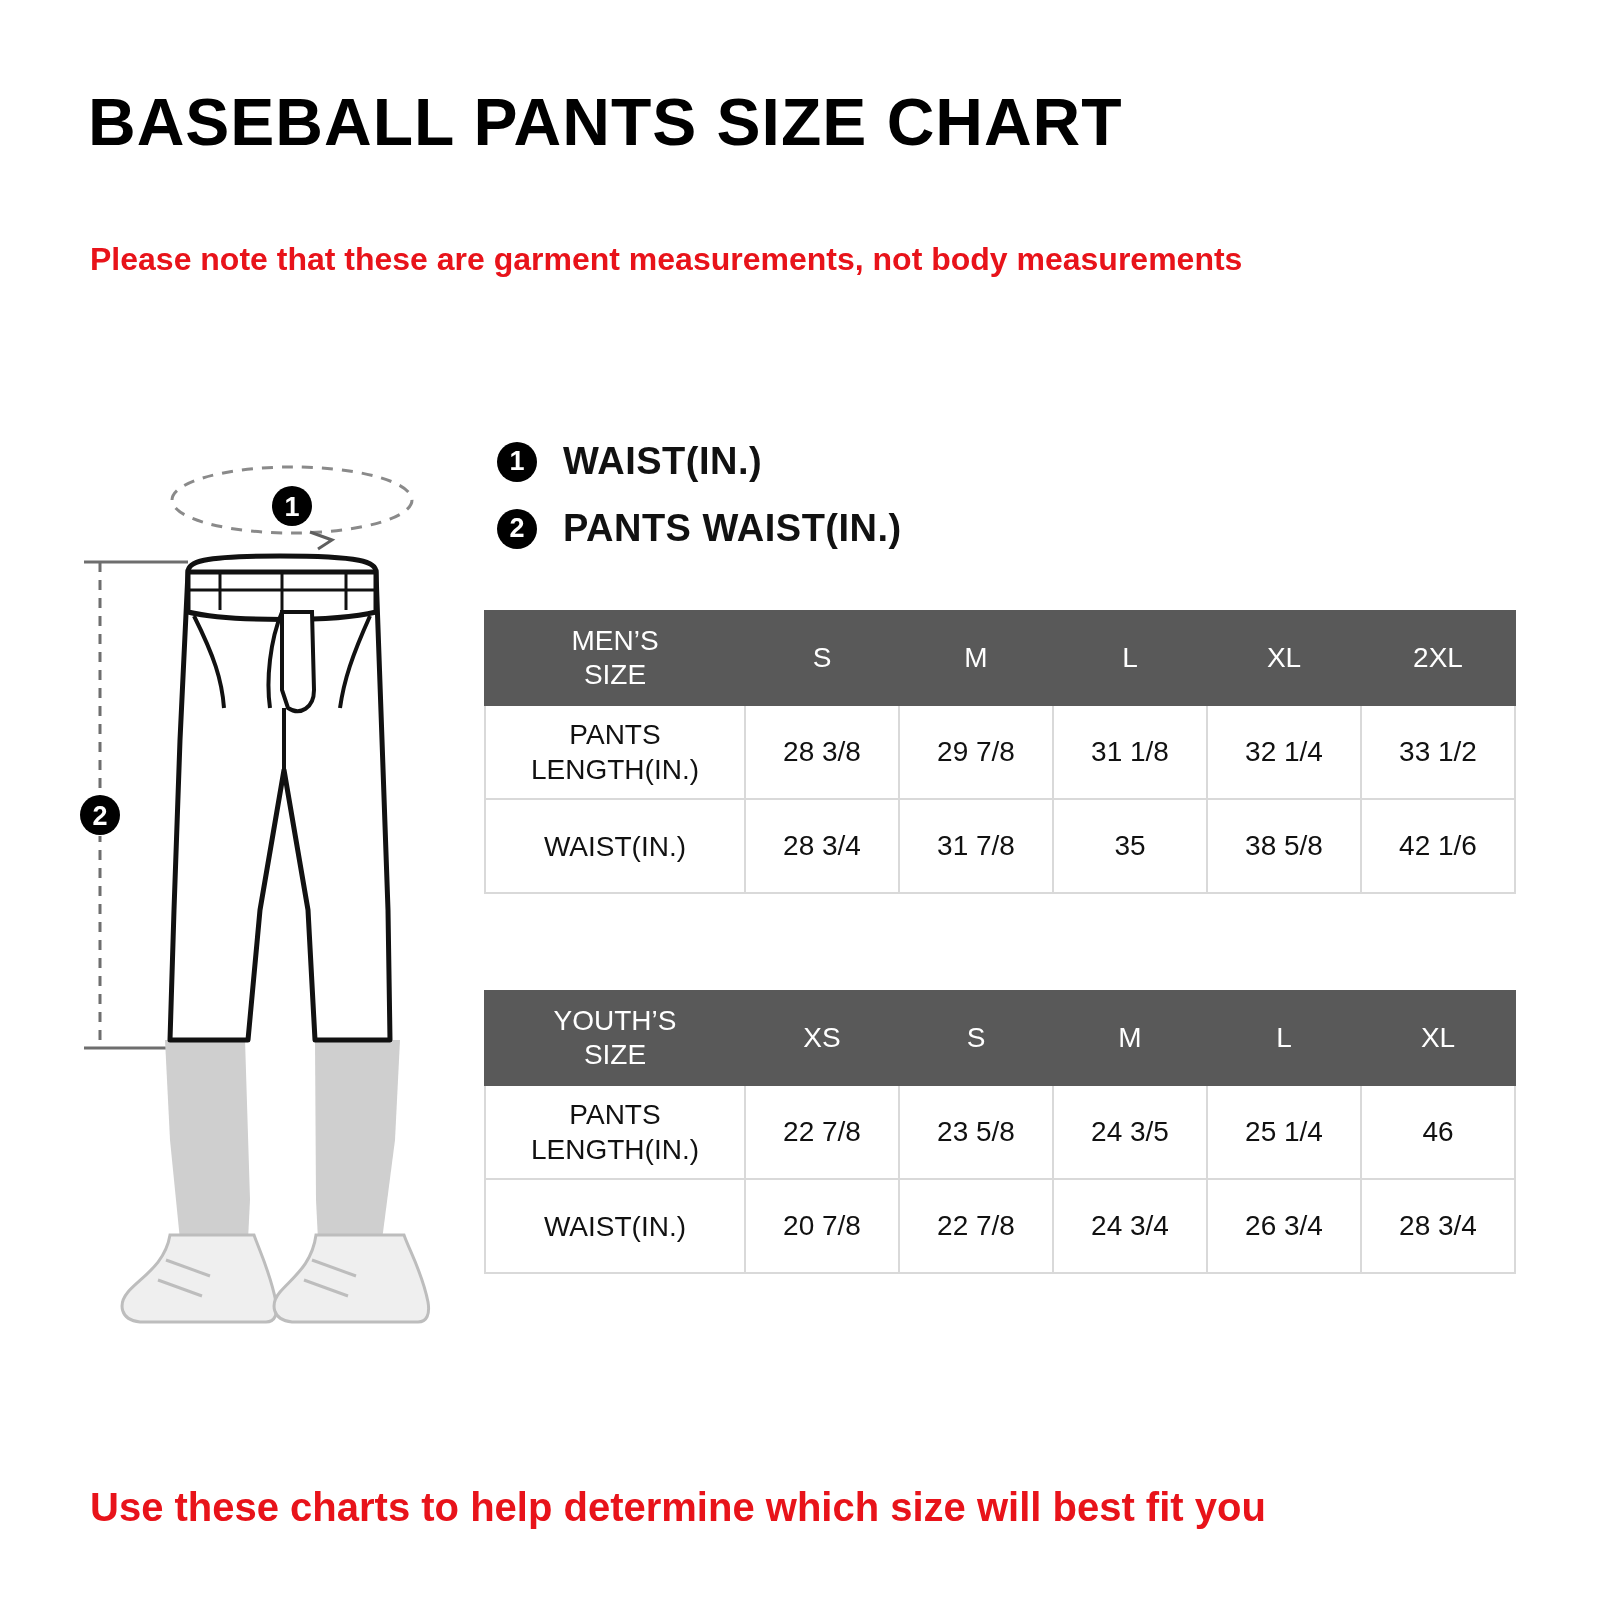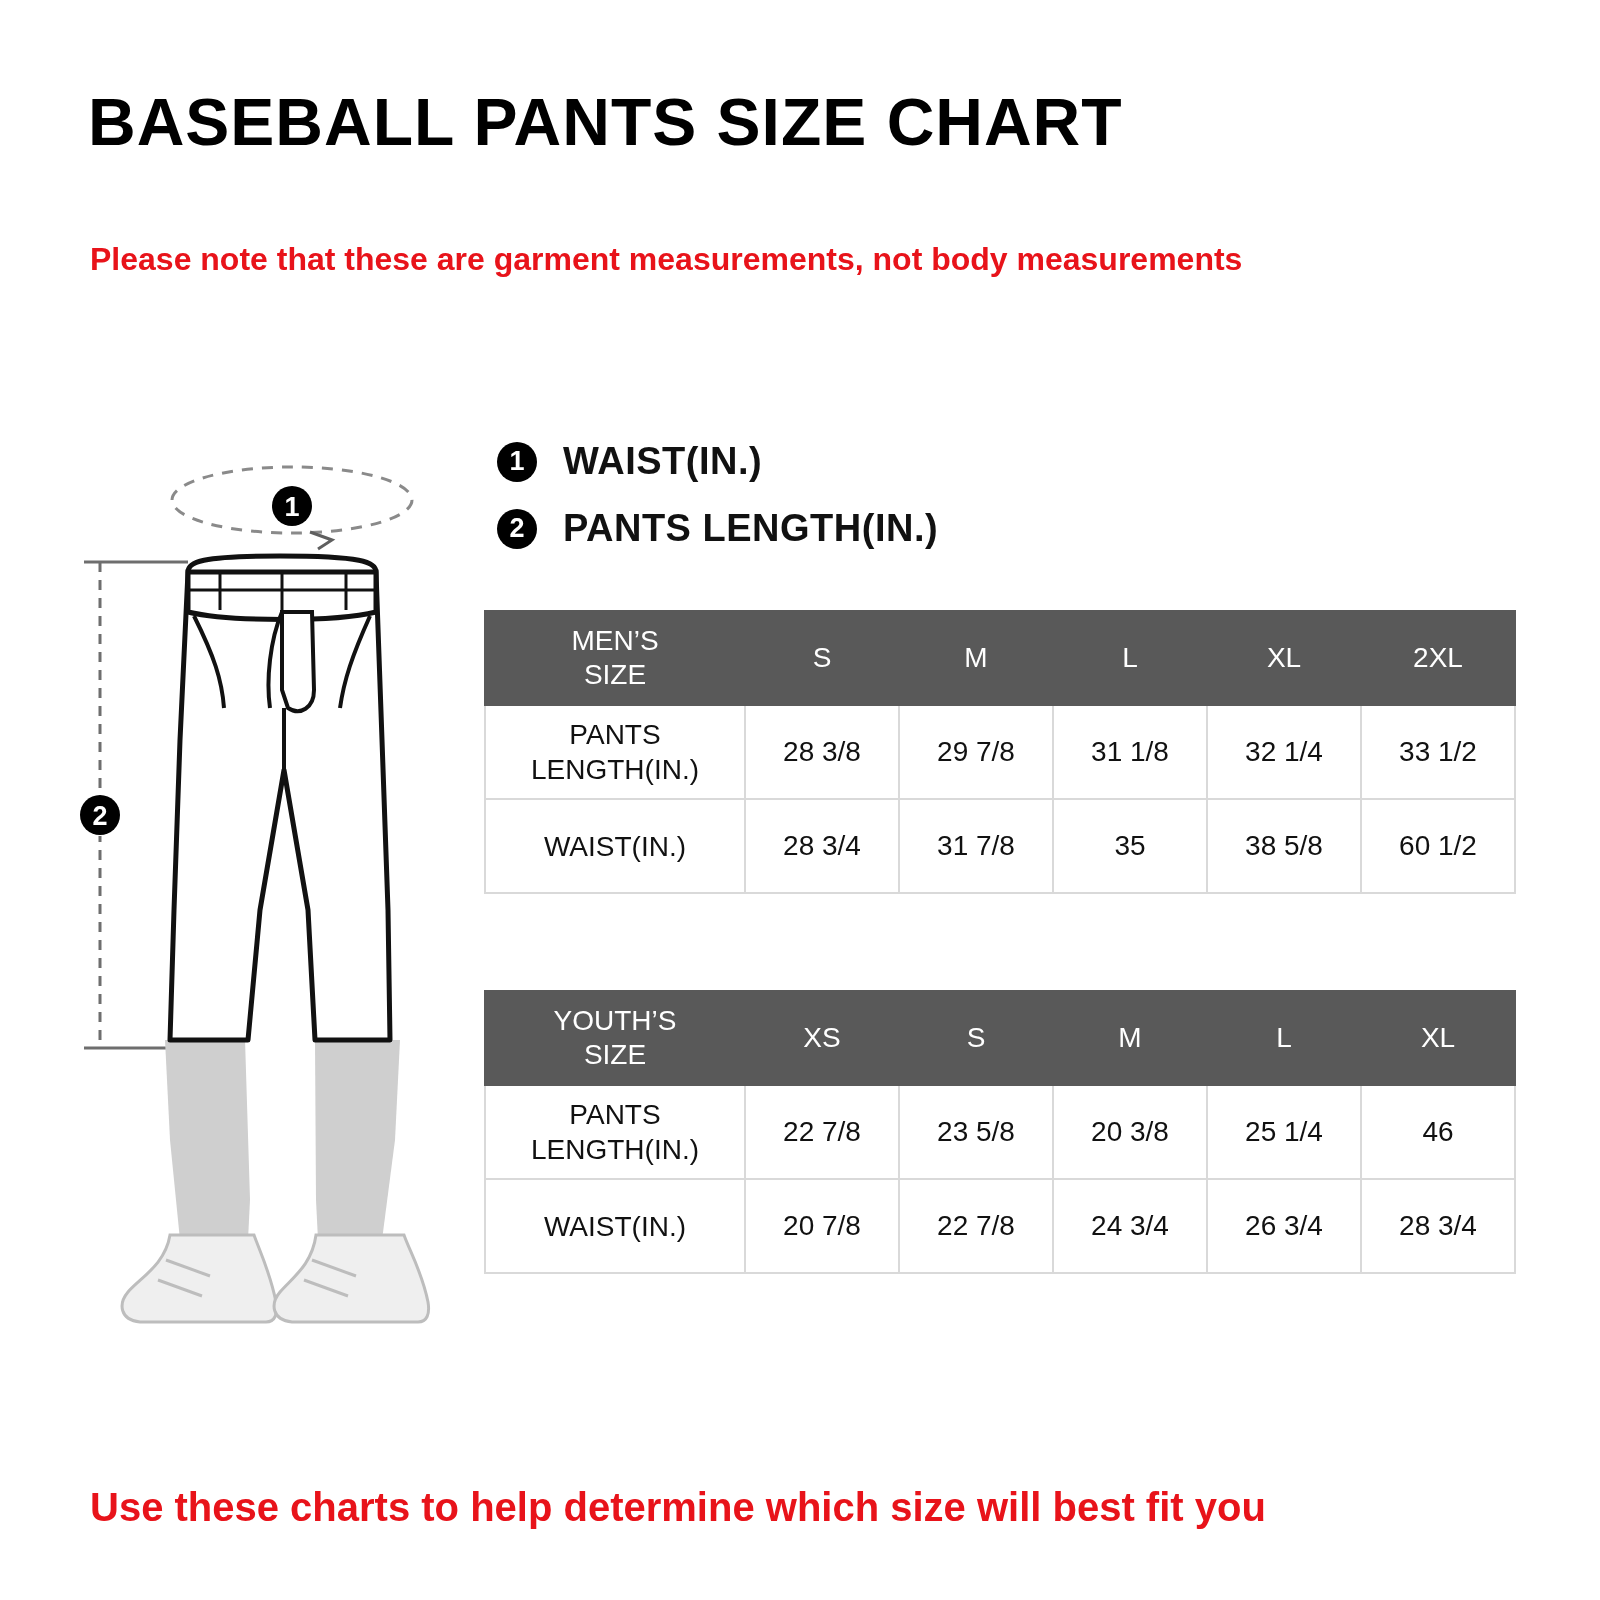--- a/index.html
+++ b/index.html
@@ -146,21 +146,21 @@
 
   <div class="note-top">Please note that these are garment measurements, not body measurements</div>
 
   <div class="legend">
     <div class="legend-row">
       <div class="legend-num">1</div>
       <div class="legend-label">WAIST(IN.)</div>
     </div>
     <div class="legend-row">
       <div class="legend-num">2</div>
-      <div class="legend-label">PANTS LENGTH(IN.)</div>
+      <div class="legend-label">PANTS WAIST(IN.)</div>
     </div>
   </div>
 
   <div class="figure">
     <svg width="420" height="890" viewBox="0 0 420 890" xmlns="http://www.w3.org/2000/svg">
 
       <ellipse cx="222" cy="60" rx="120" ry="33" fill="none" stroke="#8a8a8a" stroke-width="3" stroke-dasharray="11 9"></ellipse>
       <path d="M240 92 L262 100 L248 109" fill="none" stroke="#5f5f5f" stroke-width="3"></path>
 
       <circle cx="222" cy="66" r="20" fill="#000000"></circle>
@@ -241,21 +241,21 @@
         <td>31 1/8</td>
         <td>32 1/4</td>
         <td>33 1/2</td>
       </tr>
       <tr>
         <td>WAIST(IN.)</td>
         <td>28 3/4</td>
         <td>31 7/8</td>
         <td>35</td>
         <td>38 5/8</td>
-        <td>60 1/2</td>
+        <td>42 1/6</td>
       </tr>
     </tbody>
   </table>
 
   <table class="size-table" id="youth-table">
     <colgroup>
       <col style="width:260px">
       <col style="width:154px">
       <col style="width:154px">
       <col style="width:154px">
@@ -276,21 +276,21 @@
       </tr>
     </thead>
     <tbody>
       <tr>
         <td>
           <div>PANTS</div>
           <div>LENGTH(IN.)</div>
         </td>
         <td>22 7/8</td>
         <td>23 5/8</td>
-        <td>20 3/8</td>
+        <td>24 3/5</td>
         <td>25 1/4</td>
         <td>46</td>
       </tr>
       <tr>
         <td>WAIST(IN.)</td>
         <td>20 7/8</td>
         <td>22 7/8</td>
         <td>24 3/4</td>
         <td>26 3/4</td>
         <td>28 3/4</td>

